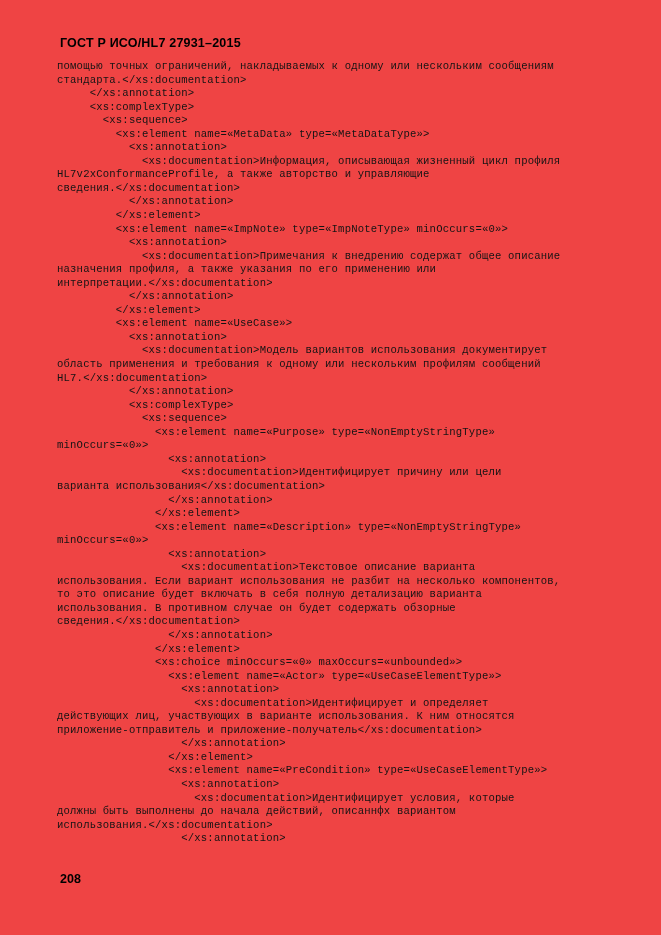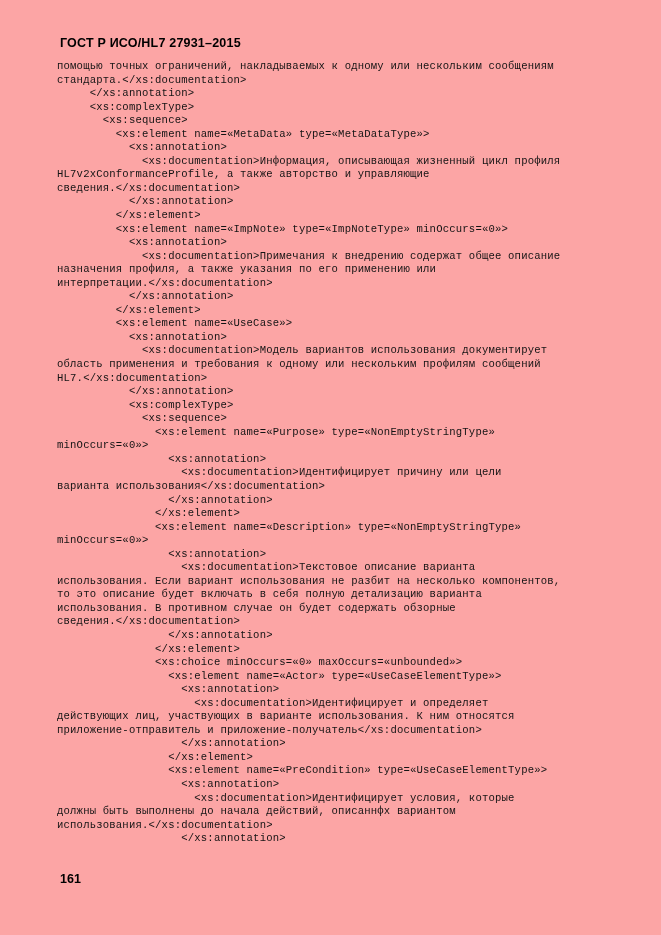--- a/index.html
+++ b/index.html
@@ -11,21 +11,21 @@
     width: 661px;
     height: 935px;
     font-family: "Liberation Sans", sans-serif;
     color: #000000;
     overflow: hidden;
   }
   .page {
     position: relative;
     width: 661px;
     height: 935px;
-    background: #fca5a5;
+    background: #ef4444;
     box-sizing: border-box;
   }
   .header-standard {
     position: absolute;
     left: 60px;
     top: 36px;
     font-family: "Liberation Sans", sans-serif;
     font-size: 12.5px;
     font-weight: bold;
     letter-spacing: 0.2px;
@@ -61,15 +61,15 @@
 </style>
 </head>
 <body>
 
 <div class="page">
 
   <div class="header-standard">ГОСТ Р ИСО/HL7 27931–2015</div>
 
   <div class="code-block"><div class="code-line">помощью точных ограничений, накладываемых к одному или нескольким сообщениям</div><div class="code-line">стандарта.&lt;/xs:documentation&gt;</div><div class="code-line">     &lt;/xs:annotation&gt;</div><div class="code-line">     &lt;xs:complexType&gt;</div><div class="code-line">       &lt;xs:sequence&gt;</div><div class="code-line">         &lt;xs:element name=«MetaData» type=«MetaDataType»&gt;</div><div class="code-line">           &lt;xs:annotation&gt;</div><div class="code-line">             &lt;xs:documentation&gt;Информация, описывающая жизненный цикл профиля</div><div class="code-line">HL7v2xConformanceProfile, а также авторство и управляющие</div><div class="code-line">сведения.&lt;/xs:documentation&gt;</div><div class="code-line">           &lt;/xs:annotation&gt;</div><div class="code-line">         &lt;/xs:element&gt;</div><div class="code-line">         &lt;xs:element name=«ImpNote» type=«ImpNoteType» minOccurs=«0»&gt;</div><div class="code-line">           &lt;xs:annotation&gt;</div><div class="code-line">             &lt;xs:documentation&gt;Примечания к внедрению содержат общее описание</div><div class="code-line">назначения профиля, а также указания по его применению или</div><div class="code-line">интерпретации.&lt;/xs:documentation&gt;</div><div class="code-line">           &lt;/xs:annotation&gt;</div><div class="code-line">         &lt;/xs:element&gt;</div><div class="code-line">         &lt;xs:element name=«UseCase»&gt;</div><div class="code-line">           &lt;xs:annotation&gt;</div><div class="code-line">             &lt;xs:documentation&gt;Модель вариантов использования документирует</div><div class="code-line">область применения и требования к одному или нескольким профилям сообщений</div><div class="code-line">HL7.&lt;/xs:documentation&gt;</div><div class="code-line">           &lt;/xs:annotation&gt;</div><div class="code-line">           &lt;xs:complexType&gt;</div><div class="code-line">             &lt;xs:sequence&gt;</div><div class="code-line">               &lt;xs:element name=«Purpose» type=«NonEmptyStringType»</div><div class="code-line">minOccurs=«0»&gt;</div><div class="code-line">                 &lt;xs:annotation&gt;</div><div class="code-line">                   &lt;xs:documentation&gt;Идентифицирует причину или цели</div><div class="code-line">варианта использования&lt;/xs:documentation&gt;</div><div class="code-line">                 &lt;/xs:annotation&gt;</div><div class="code-line">               &lt;/xs:element&gt;</div><div class="code-line">               &lt;xs:element name=«Description» type=«NonEmptyStringType»</div><div class="code-line">minOccurs=«0»&gt;</div><div class="code-line">                 &lt;xs:annotation&gt;</div><div class="code-line">                   &lt;xs:documentation&gt;Текстовое описание варианта</div><div class="code-line">использования. Если вариант использования не разбит на несколько компонентов,</div><div class="code-line">то это описание будет включать в себя полную детализацию варианта</div><div class="code-line">использования. В противном случае он будет содержать обзорные</div><div class="code-line">сведения.&lt;/xs:documentation&gt;</div><div class="code-line">                 &lt;/xs:annotation&gt;</div><div class="code-line">               &lt;/xs:element&gt;</div><div class="code-line">               &lt;xs:choice minOccurs=«0» maxOccurs=«unbounded»&gt;</div><div class="code-line">                 &lt;xs:element name=«Actor» type=«UseCaseElementType»&gt;</div><div class="code-line">                   &lt;xs:annotation&gt;</div><div class="code-line">                     &lt;xs:documentation&gt;Идентифицирует и определяет</div><div class="code-line">действующих лиц, участвующих в варианте использования. К ним относятся</div><div class="code-line">приложение-отправитель и приложение-получатель&lt;/xs:documentation&gt;</div><div class="code-line">                   &lt;/xs:annotation&gt;</div><div class="code-line">                 &lt;/xs:element&gt;</div><div class="code-line">                 &lt;xs:element name=«PreCondition» type=«UseCaseElementType»&gt;</div><div class="code-line">                   &lt;xs:annotation&gt;</div><div class="code-line">                     &lt;xs:documentation&gt;Идентифицирует условия, которые</div><div class="code-line">должны быть выполнены до начала действий, описаннфх вариантом</div><div class="code-line">использования.&lt;/xs:documentation&gt;</div><div class="code-line">                   &lt;/xs:annotation&gt;</div></div>
 
-  <div class="page-number">161</div>
+  <div class="page-number">208</div>
 
 </div>
 
 </body></html>

